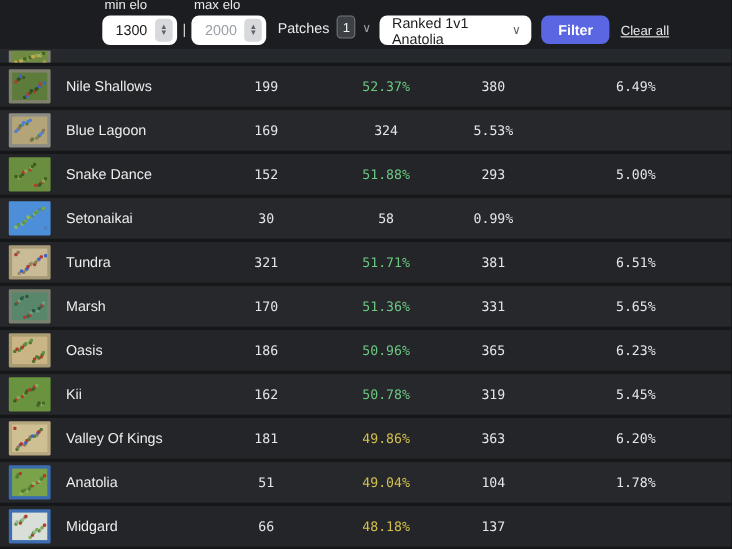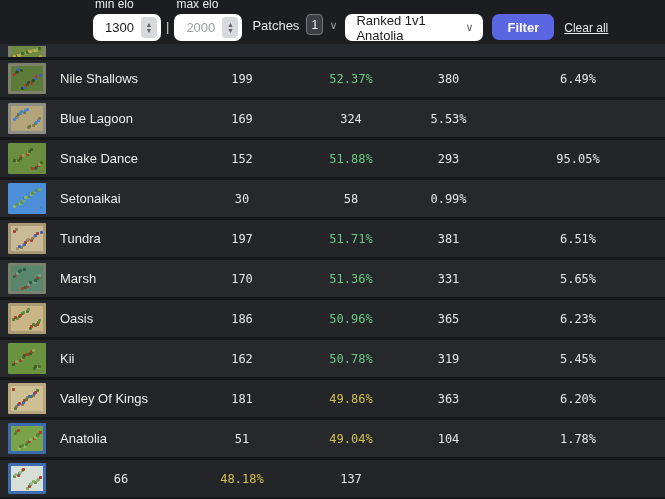--- a/index.html
+++ b/index.html
@@ -250,21 +250,21 @@
             <i style="left: 89.1134%; top: 59.9326%; background: rgb(70, 99, 31);"></i>
             <i style="left: 33.2577%; top: 31.1685%; background: rgb(135, 169, 87);"></i>
             <i style="left: 63.4021%; top: 82.4045%; background: rgb(178, 58, 46);"></i>
             <i style="left: 7.54639%; top: 53.6404%; background: rgb(63, 90, 34);"></i>
           </span>
         </span>
     <span class="map-name">Snake Dance</span>
     <span class="num">152</span>
     <span class="num win" style="color: rgb(108, 200, 130);">51.88%</span>
     <span class="num">293</span>
-    <span class="num">95.05%</span>
+    <span class="num">5.00%</span>
   </a>
       <a class="map-row light">
     <span class="thumb" style="background: rgb(76, 142, 216);">
           <span class="thumb-inner" style="background: rgb(76, 142, 216);">
             <i style="left: 50.1031%; top: 41.9551%; background: rgb(122, 168, 81);"></i>
             <i style="left: 80.2474%; top: 13.191%; background: rgb(95, 148, 64);"></i>
             <i style="left: 24.3918%; top: 64.427%; background: rgb(143, 186, 98);"></i>
             <i style="left: 54.5361%; top: 35.6629%; background: rgb(76, 127, 191);"></i>
             <i style="left: 84.6804%; top: 6.89888%; background: rgb(122, 168, 81);"></i>
             <i style="left: 28.8247%; top: 58.1348%; background: rgb(95, 148, 64);"></i>
@@ -300,21 +300,21 @@
             <i style="left: 42.1237%; top: 59.9326%; background: rgb(178, 58, 46);"></i>
             <i style="left: 72.268%; top: 31.1685%; background: rgb(60, 99, 200);"></i>
             <i style="left: 16.4124%; top: 82.4045%; background: rgb(154, 140, 102);"></i>
             <i style="left: 46.5567%; top: 53.6404%; background: rgb(138, 122, 85);"></i>
             <i style="left: 76.701%; top: 24.8764%; background: rgb(178, 58, 46);"></i>
             <i style="left: 20.8454%; top: 76.1124%; background: rgb(60, 99, 200);"></i>
             <i style="left: 50.9897%; top: 47.3483%; background: rgb(154, 140, 102);"></i>
           </span>
         </span>
     <span class="map-name">Tundra</span>
-    <span class="num">197</span>
+    <span class="num">321</span>
     <span class="num win" style="color: rgb(108, 200, 130);">51.71%</span>
     <span class="num">381</span>
     <span class="num">6.51%</span>
   </a>
       <a class="map-row light">
     <span class="thumb" style="background: rgb(119, 129, 109);">
           <span class="thumb-inner" style="background: rgb(88, 135, 107);">
             <i style="left: 7.54639%; top: 35.6629%; background: rgb(55, 98, 74);"></i>
             <i style="left: 37.6907%; top: 6.89888%; background: rgb(46, 87, 64);"></i>
             <i style="left: 67.8351%; top: 58.1348%; background: rgb(109, 162, 131);"></i>
@@ -461,18 +461,19 @@
             <i style="left: 56.3093%; top: 69.8202%; background: rgb(95, 148, 64);"></i>
             <i style="left: 86.4536%; top: 41.0562%; background: rgb(178, 58, 46);"></i>
             <i style="left: 30.5979%; top: 12.2921%; background: rgb(134, 173, 85);"></i>
             <i style="left: 60.7423%; top: 63.5281%; background: rgb(157, 183, 157);"></i>
             <i style="left: 4.8866%; top: 34.764%; background: rgb(95, 148, 64);"></i>
             <i style="left: 35.0309%; top: 6%; background: rgb(178, 58, 46);"></i>
             <i style="left: 65.1753%; top: 57.236%; background: rgb(134, 173, 85);"></i>
             <i style="left: 9.31959%; top: 28.4719%; background: rgb(157, 183, 157);"></i>
           </span>
         </span>
+    <span class="map-name">Midgard</span>
     <span class="num">66</span>
     <span class="num win" style="color: rgb(210, 192, 78);">48.18%</span>
     <span class="num">137</span>
   </a>
     </div>
 </div>
 
 </body></html>

